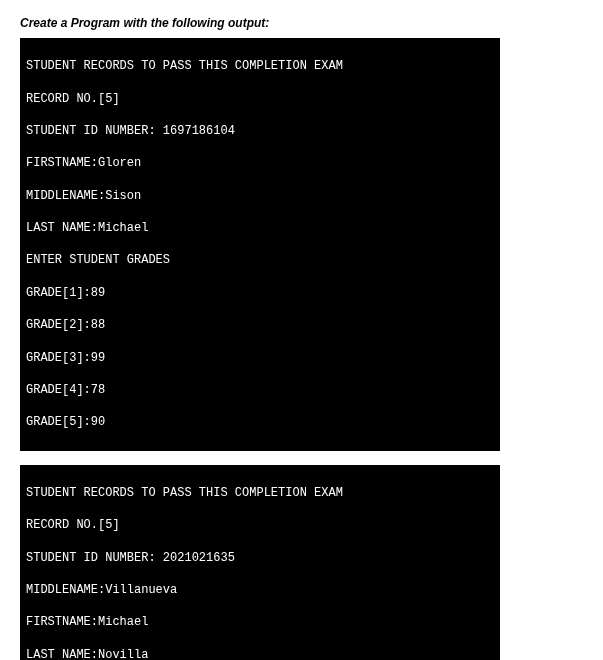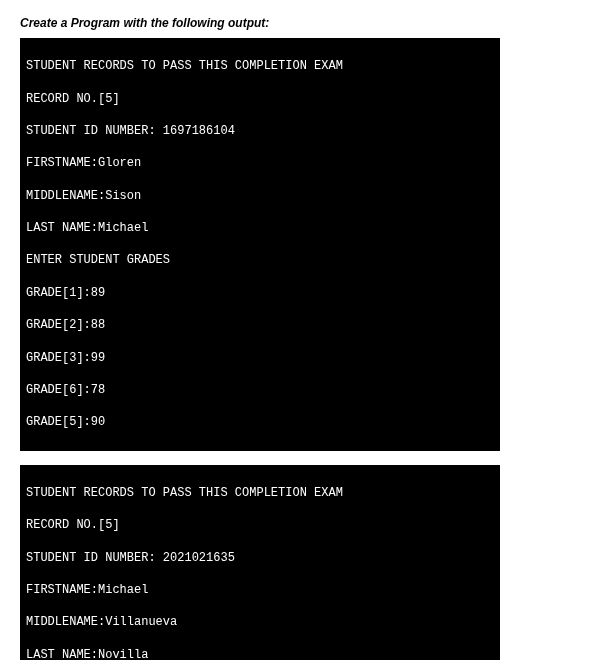--- a/index.html
+++ b/index.html
@@ -43,30 +43,30 @@
 <span class="row">STUDENT RECORDS TO PASS THIS COMPLETION EXAM</span>
 <span class="row">RECORD NO.[5]</span>
 <span class="row">STUDENT ID NUMBER: 1697186104</span>
 <span class="row">FIRSTNAME:Gloren</span>
 <span class="row">MIDDLENAME:Sison</span>
 <span class="row">LAST NAME:Michael</span>
 <span class="row">ENTER STUDENT GRADES</span>
 <span class="row">GRADE[1]:89</span>
 <span class="row">GRADE[2]:88</span>
 <span class="row">GRADE[3]:99</span>
-<span class="row">GRADE[6]:78</span>
+<span class="row">GRADE[4]:78</span>
 <span class="row">GRADE[5]:90</span>
 </div>
 
 <div class="term">
 <span class="row">STUDENT RECORDS TO PASS THIS COMPLETION EXAM</span>
 <span class="row">RECORD NO.[5]</span>
 <span class="row">STUDENT ID NUMBER: 2021021635</span>
+<span class="row">MIDDLENAME:Villanueva</span>
 <span class="row">FIRSTNAME:Michael</span>
-<span class="row">MIDDLENAME:Villanueva</span>
 <span class="row">LAST NAME:Novilla</span>
 
 
 
 
 
 
 </div>
 
 </body></html>

